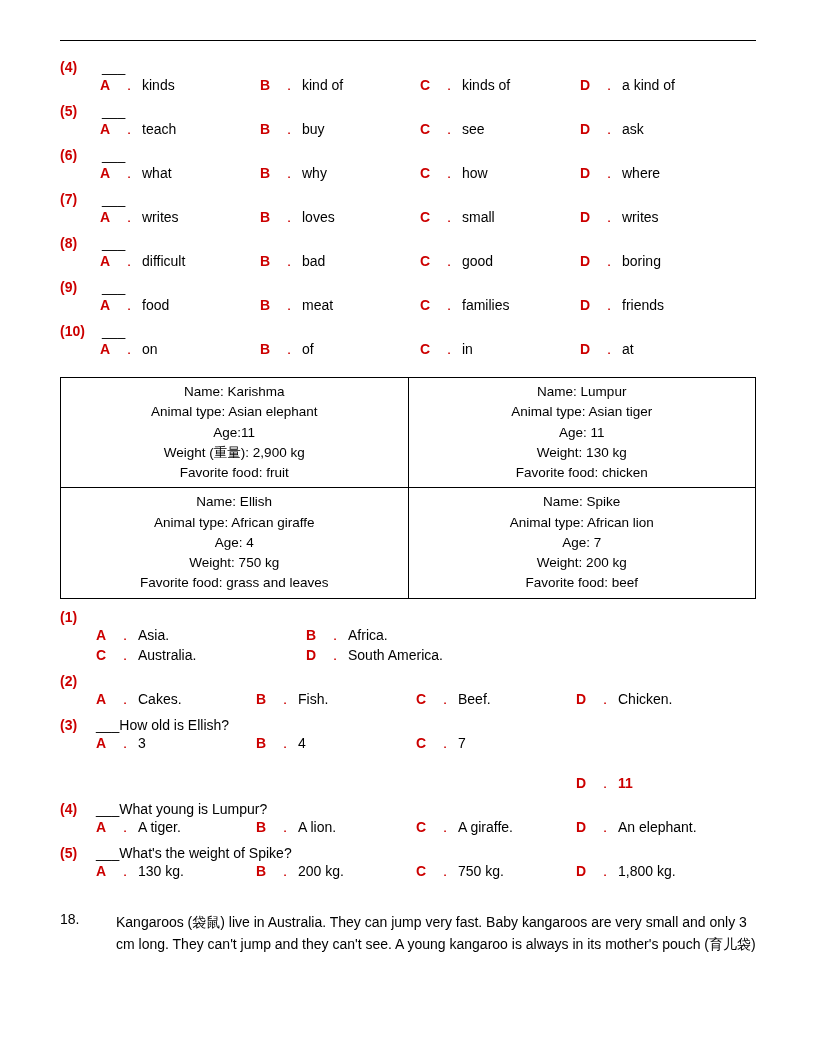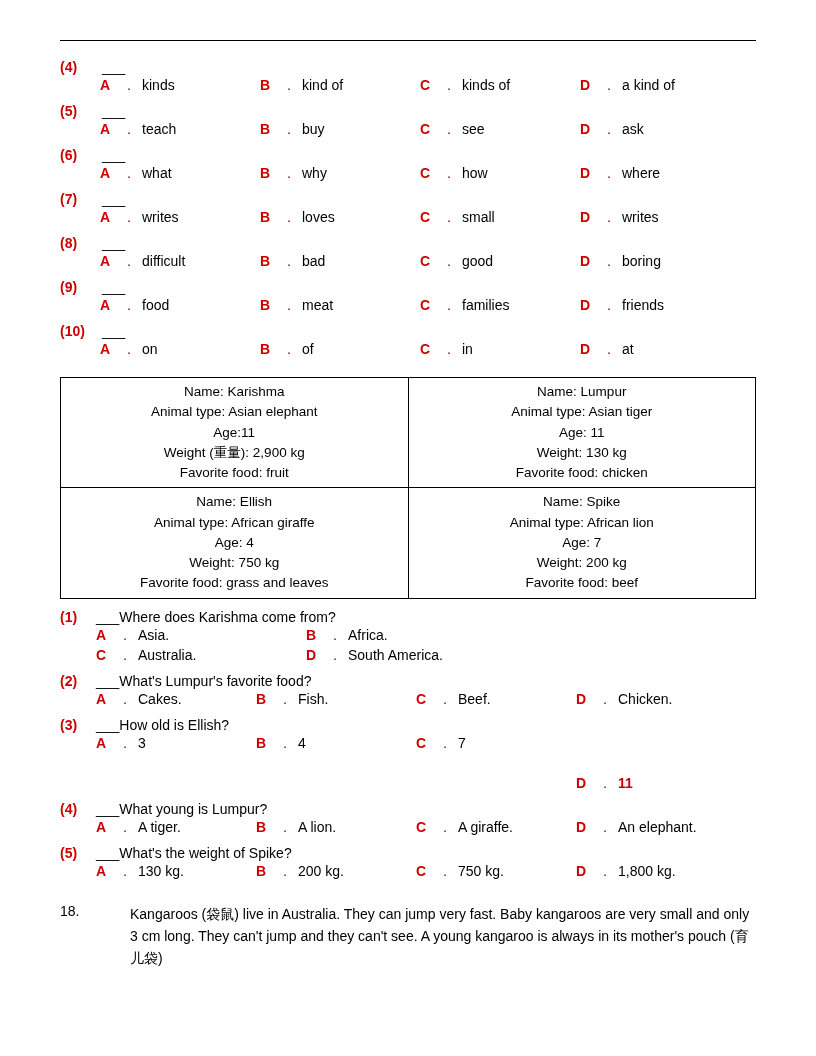--- a/index.html
+++ b/index.html
@@ -97,22 +97,22 @@
     
     .highlight {
       color: #c00;
       font-weight: bold;
       margin-top: 40px;
     }
 
     
     .article-row {
       display: flex;
-      margin-top: 22px;
-      gap: 20px;
+      margin-top: 30px;
+      gap: 6px;
     }
     .art-num {
       min-width: 50px;
       font-weight: normal;
     }
     .art-text {
       flex: 1;
       line-height: 1.6;
     }
   </style>
@@ -347,21 +347,20 @@
       <span>Favorite food: beef</span>
     </td>
   </tr>
 </tbody>
   </table>
 
 <div>
 
   <div class="read-q-row">
     <span class="read-q-num">(1)</span>
-    <span>___Where does Karishma come from?</span>
   </div>
   <div style="margin-left:36px; margin-bottom:8px;">
     <div style="display:flex; margin-bottom:2px;">
       <div class="read-option">
         <span class="opt-letter">A</span>
           <span class="opt-dot">．</span>
         <span>Asia.</span>
       </div>
       <div class="read-option">
         <span class="opt-letter">B</span>
@@ -378,21 +377,20 @@
       <div class="read-option">
         <span class="opt-letter">D</span>
           <span class="opt-dot">．</span>
         <span>South America.</span>
       </div>
     </div>
   </div>
 
   <div class="read-q-row">
     <span class="read-q-num">(2)</span>
-    <span>___What's Lumpur's favorite food?</span>
   </div>
   <div style="display:flex; margin-left:36px; margin-bottom:8px;">
     <div class="option">
       <span class="opt-letter">A</span>
         <span class="opt-dot">．</span>
       <span>Cakes.</span>
     </div>
     <div class="option">
       <span class="opt-letter">B</span>
         <span class="opt-dot">．</span>

